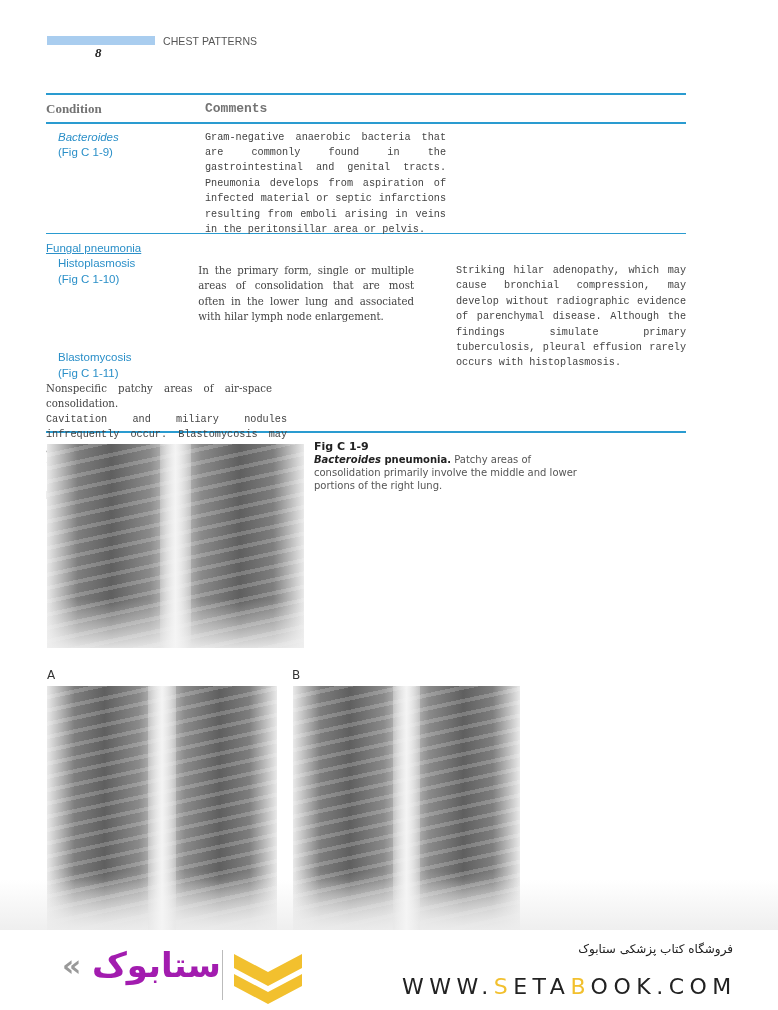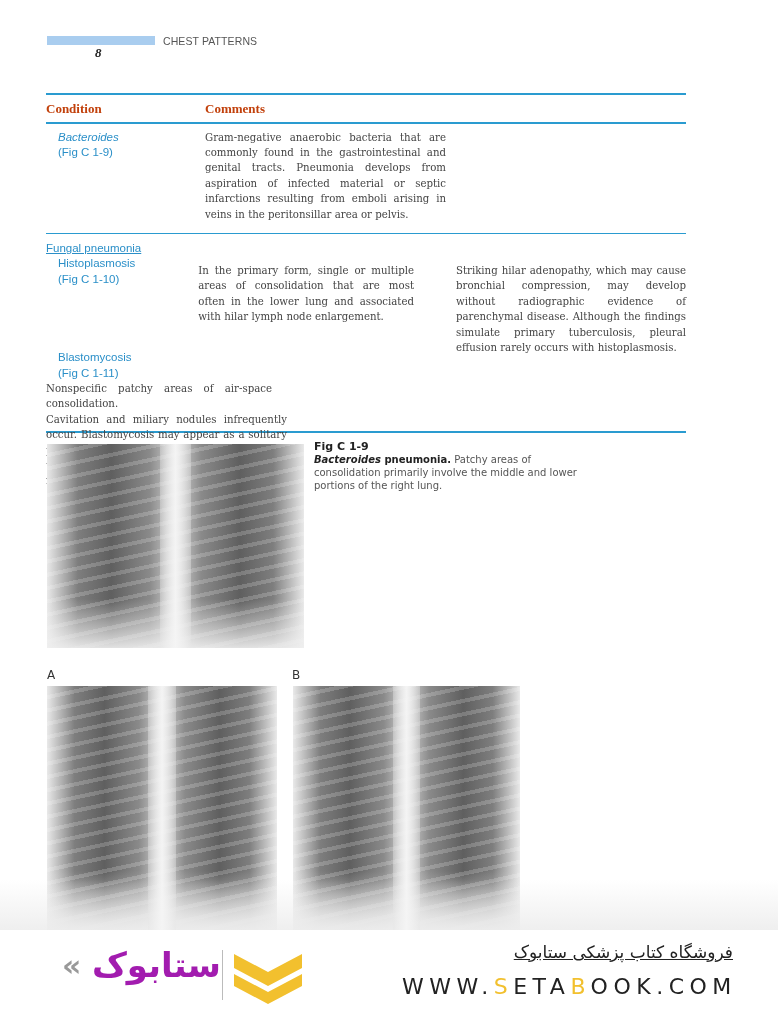--- a/index.html
+++ b/index.html
@@ -4,24 +4,24 @@
 <style>
   html,body{margin:0;padding:0;background:#fff;}
   body{width:778px;height:1010px;position:relative;overflow:hidden;font-family:"DejaVu Serif",serif;color:#3a3a3a;}
   .hdr-bar{position:absolute;left:47px;top:36px;width:108px;height:9px;background:#a9cdef;}
   .hdr-title{position:absolute;left:163px;top:35px;font-family:"Liberation Sans",sans-serif;font-size:10.5px;color:#555;letter-spacing:0.1px;}
   .page-num{position:absolute;left:95px;top:45px;font-family:"Liberation Serif",serif;font-style:italic;font-weight:bold;font-size:13px;color:#222;}
 
   .tbl{position:absolute;left:46px;top:93px;width:640px;}
   .rule{height:2px;background:#2a9bd0;}
   .rule.thin{height:1.5px;}
-  .thead{display:flex;height:27px;align-items:center;font-family:"Liberation Serif",serif;font-weight:bold;font-size:13px;color:#c2410c;}
+  .thead{display:flex;height:27px;align-items:center;font-family:"Liberation Serif",serif;font-weight:bold;font-size:13px;color:#737373;}
   .c1{width:159px;padding-left:0;}
   .c2{width:240px;}
-  .c3{width:241px;}
+  .c3{width:241px;font-family:Liberation Mono, monospace;}
   .row{display:flex;padding-top:6px;}
   .cell{font-size:10.2px;line-height:15.4px;color:#444;}
   .cell.c2{padding-right:14px;box-sizing:border-box;text-align:justify;}
   .cell.c3{text-align:justify;}
   .cond{font-family:"Liberation Sans",sans-serif;font-size:11.5px;line-height:15.5px;color:#2a8fc8;padding-left:12px;box-sizing:border-box;}
   .cond .it{font-style:italic;}
   .group{font-family:"Liberation Sans",sans-serif;font-size:11.5px;line-height:15px;color:#2a8fc8;padding-top:7px;text-decoration:underline;}
 
   .xray{position:absolute;background:linear-gradient(90deg,#e9e9e9 0%,#7e7e7e 12%,#5f5f5f 25%,#8a8a8a 40%,#d6d6d6 50%,#8a8a8a 60%,#5f5f5f 75%,#7e7e7e 88%,#e9e9e9 100%);overflow:hidden;}
   .xray::before{content:"";position:absolute;inset:0;background:repeating-linear-gradient(168deg,rgba(255,255,255,0.0) 0 9px,rgba(255,255,255,0.18) 9px 13px);}
@@ -33,21 +33,21 @@
   .cap .bold{font-weight:bold;color:#222;}
   .cap .it{font-style:italic;}
   .lab{position:absolute;font-family:"DejaVu Sans",sans-serif;font-size:12px;color:#333;}
 
   .fade{position:absolute;left:0;right:0;top:880px;height:50px;background:linear-gradient(180deg,rgba(255,255,255,0) 0%,rgba(236,236,236,0.85) 100%);}
   .footer{position:absolute;left:0;top:930px;width:778px;height:80px;background:#fff;}
   .logo-text{position:absolute;left:62px;top:945px;font-family:"DejaVu Sans",sans-serif;font-size:34px;font-weight:bold;color:#a21caf;letter-spacing:-2px;}
   .logo-arrows{position:absolute;left:62px;top:948px;font-family:"DejaVu Sans",sans-serif;font-size:30px;font-weight:bold;color:#999;}
   .logo-sub{position:absolute;left:85px;top:1035px;font-family:"DejaVu Sans",sans-serif;font-size:9.5px;color:#999;}
   .logo-sep{position:absolute;left:222px;top:950px;width:1px;height:50px;background:#bbb;}
-  .persian{position:absolute;right:45px;top:942px;font-family:"DejaVu Sans",sans-serif;font-size:17px;color:#222;direction:rtl;text-decoration:underline;}
+  .persian{position:absolute;right:45px;top:942px;font-family:"DejaVu Sans",sans-serif;font-size:12px;color:#222;direction:rtl;}
   .url{position:absolute;left:402px;top:974px;font-family:"DejaVu Sans",sans-serif;font-size:22px;letter-spacing:5.5px;color:#222;}
   .url .hl{color:#f2c02e;}
 </style>
 </head>
 <body>
 
 <div class="hdr-bar"></div>
 <div class="hdr-title">CHEST PATTERNS</div>
 <div class="page-num">8</div>
 

